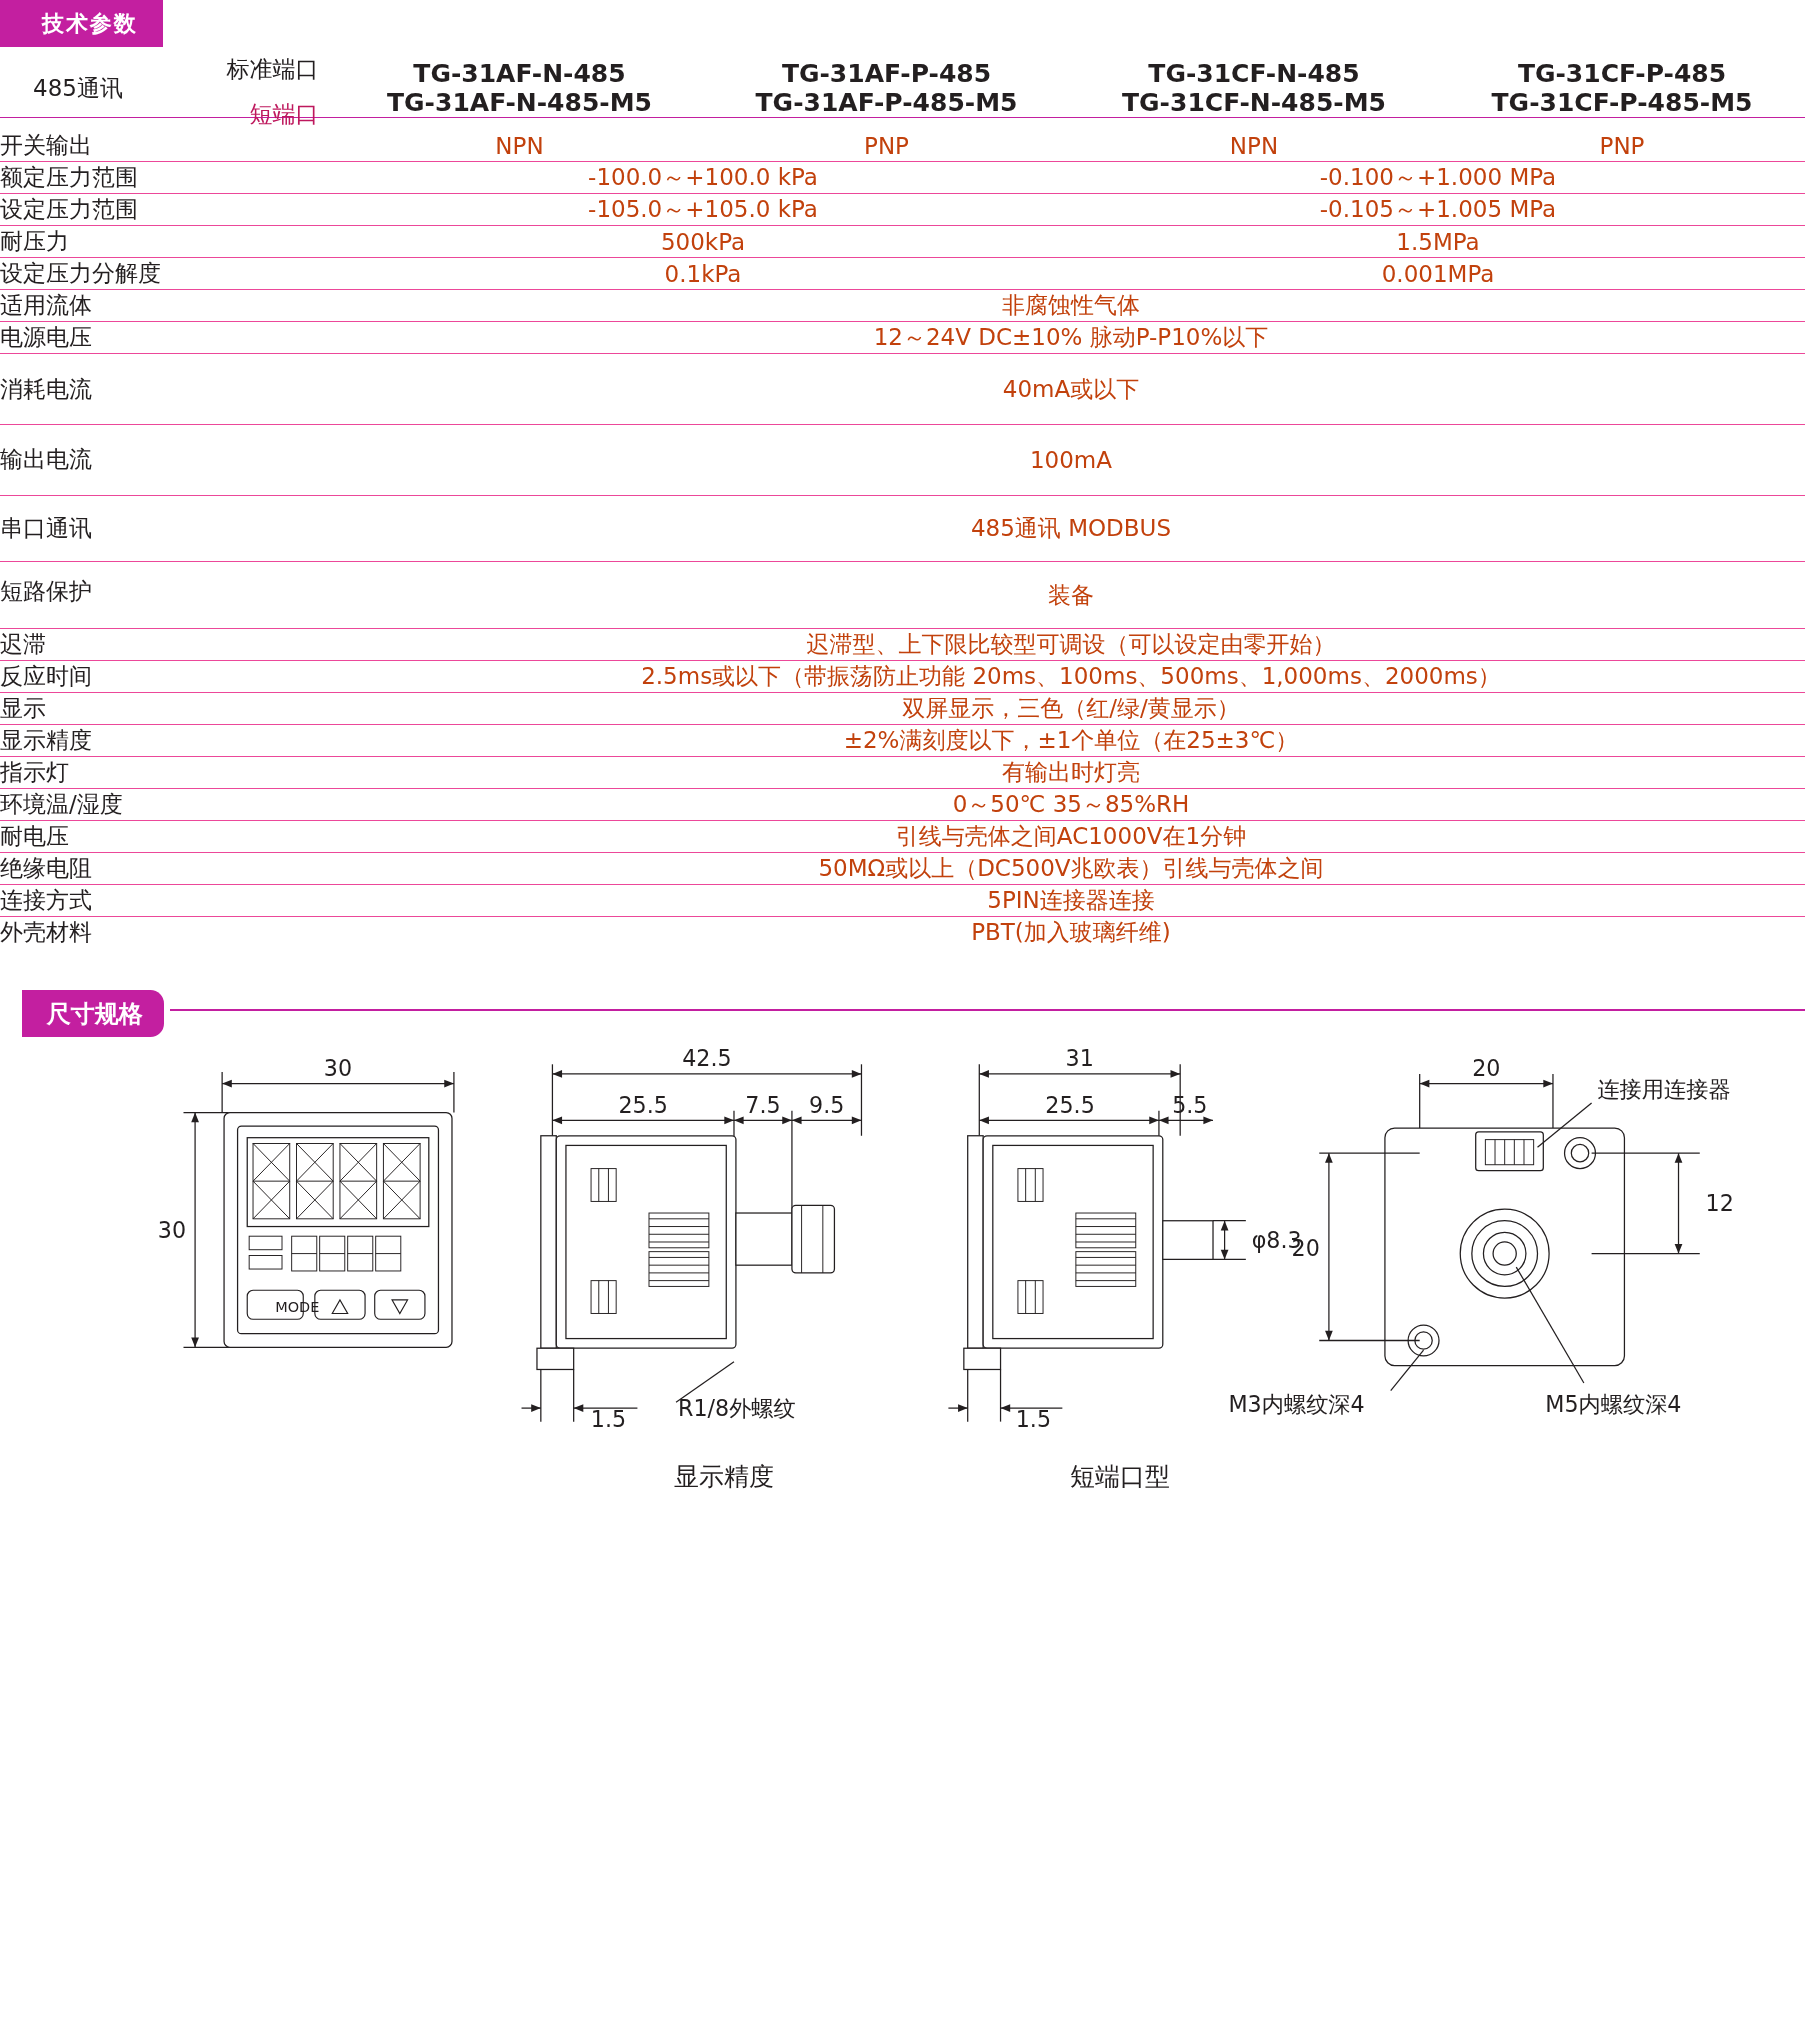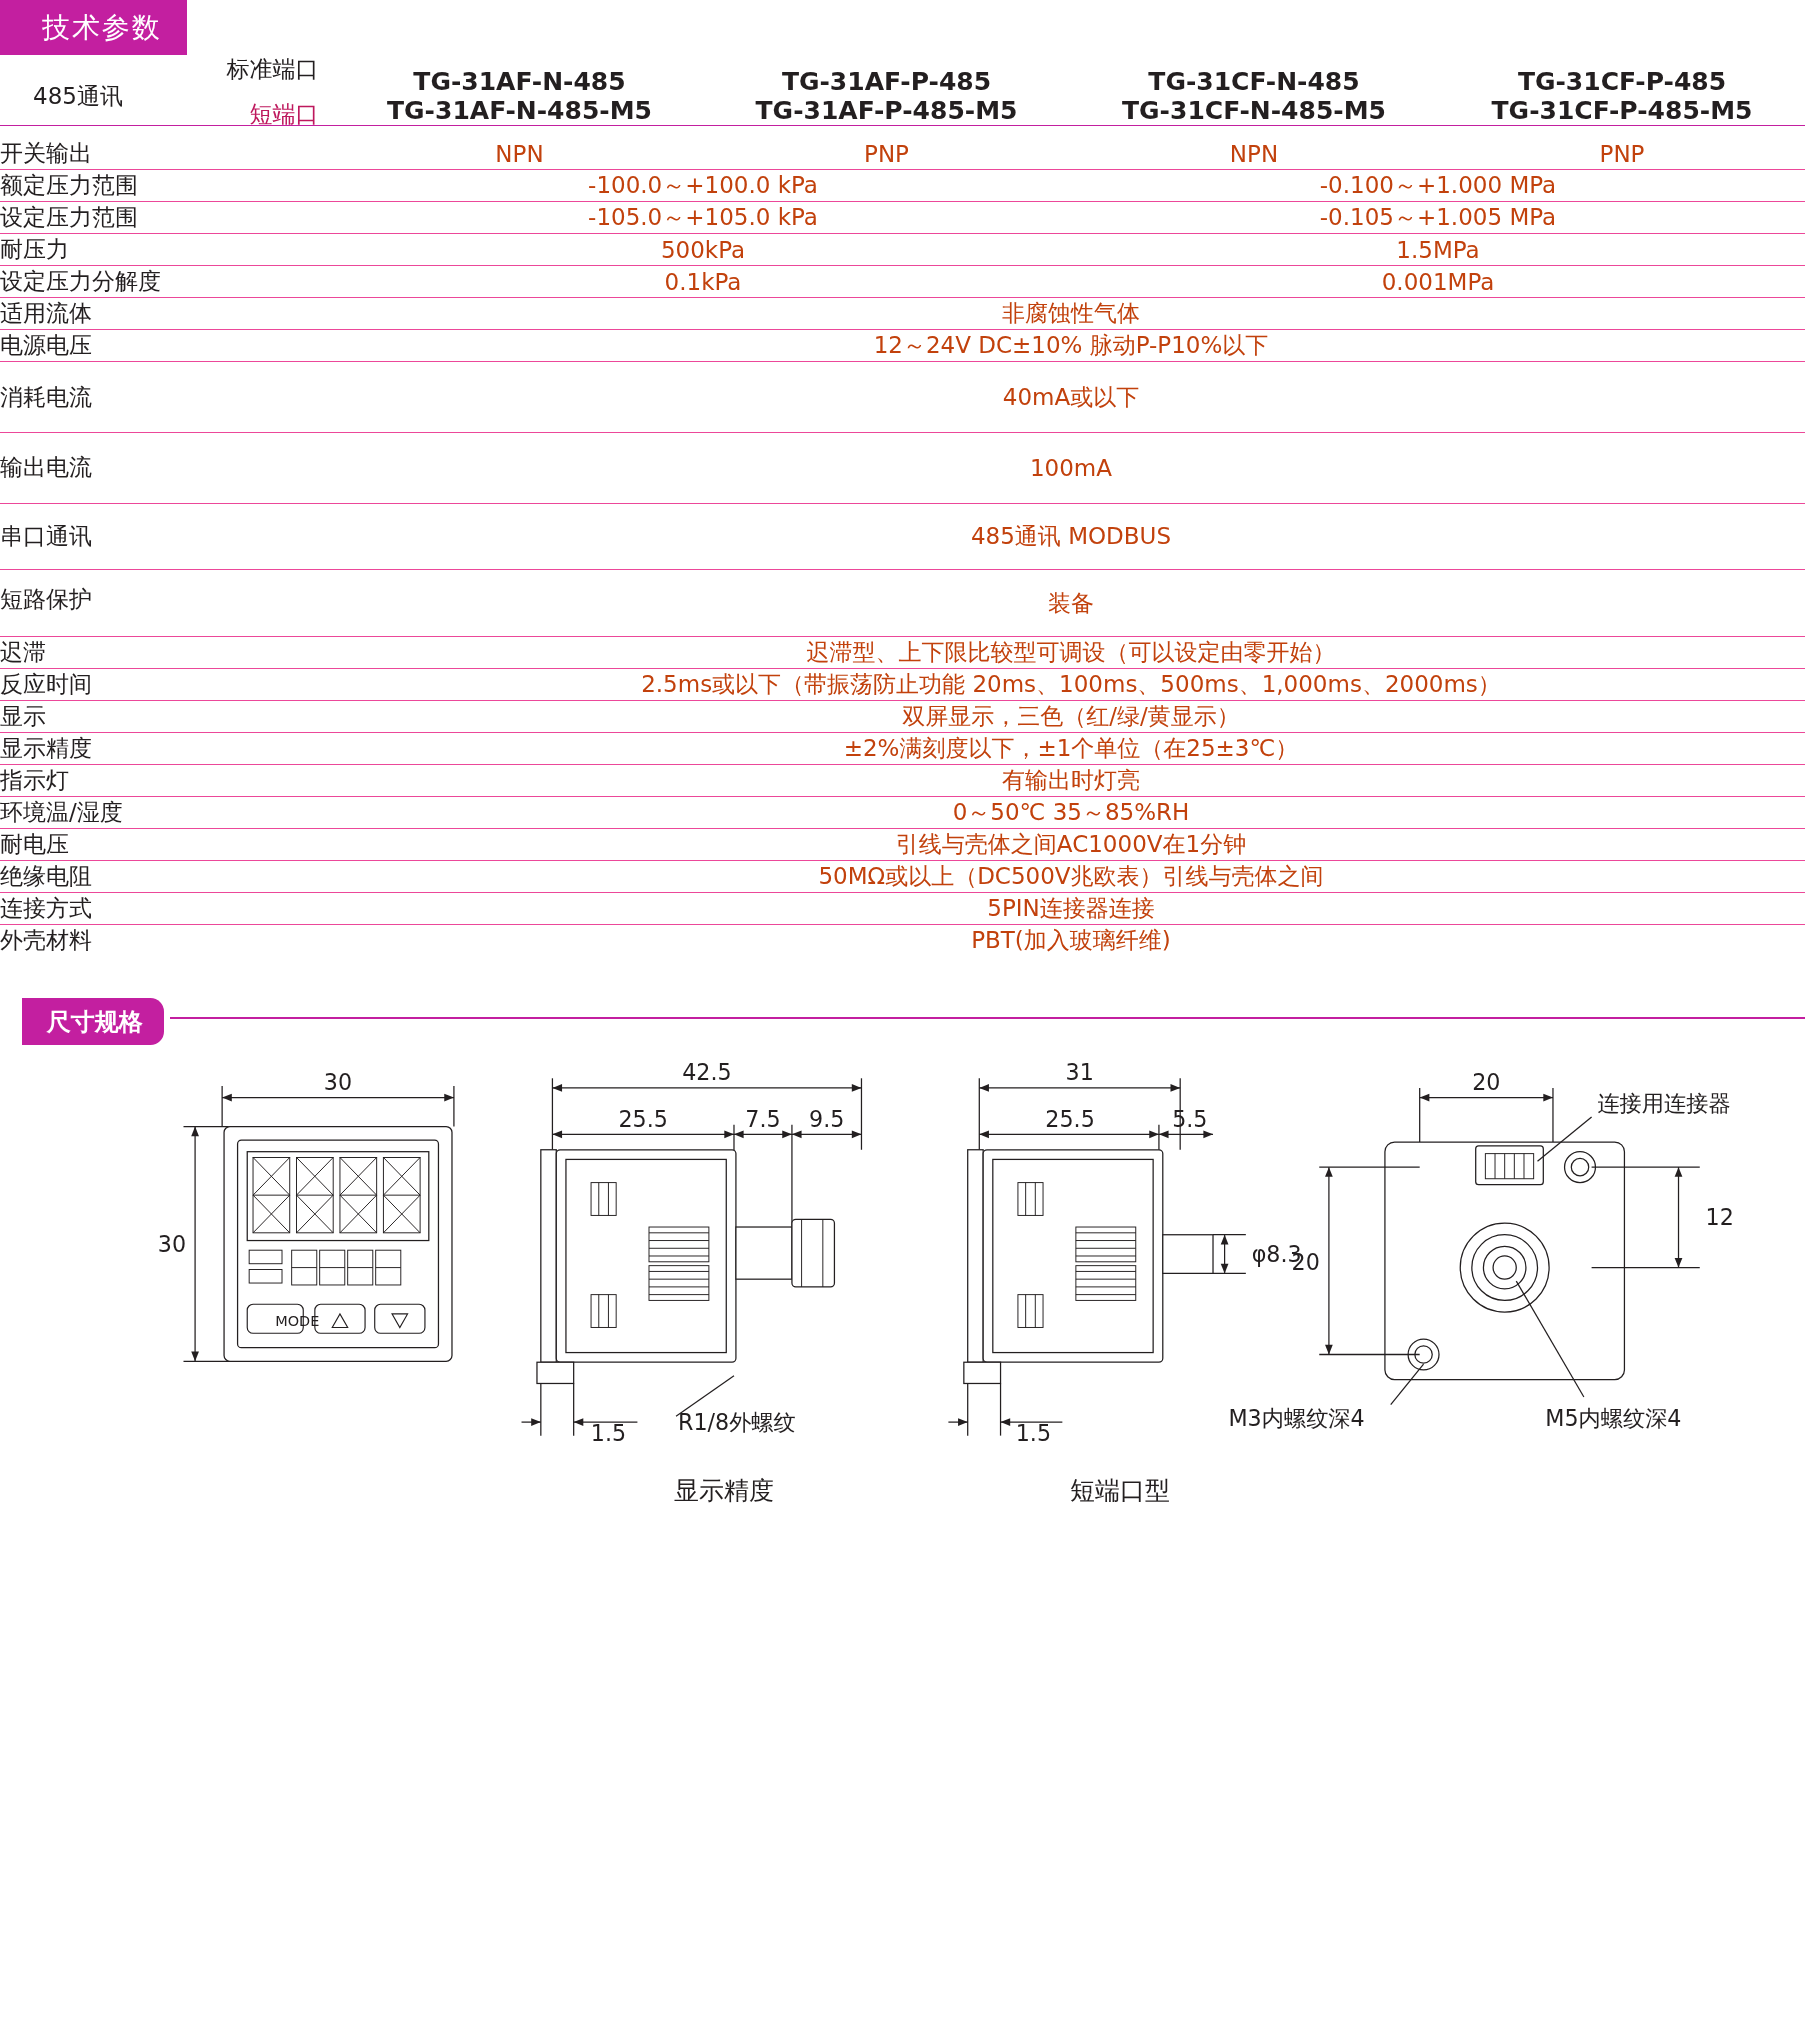--- a/index.html
+++ b/index.html
@@ -12,22 +12,22 @@
     width: 1806px;
     min-height: 2039px;
     position: relative;
   }
 
   
   .section-banner {
     display: inline-block;
     background: #c31fa0;
     color: #ffffff;
-    font-size: 28px;
-    font-weight: normal;
+    font-size: 22px;
+    font-weight: bold;
     padding: 8.7px 25px 8.7px 42px;
     letter-spacing: 1.9px;
   }
   .banner-wrap { position: relative; }
   .banner-wrap::after {
     content: "";
     position: absolute;
     left: 0; right: 0; top: 0;
     height: 1.9px;
     background: transparent;
@@ -107,21 +107,21 @@
     left: 170px;
     right: 0;
     top: 19.3px;
     height: 1.9px;
     background: #c31fa0;
   }
   .dim-area {
     position: relative;
     width: 1774px;
     height: 454px;
-    margin-top: 13px;
+    margin-top: 7px;
     text-decoration: underline;
   }
   .dim-caption {
     position: absolute;
     font-size: 25px;
     color: #231f20;
     text-align: center;
   }
   svg text {
     font-family: "DejaVu Sans", "Liberation Sans", sans-serif;

